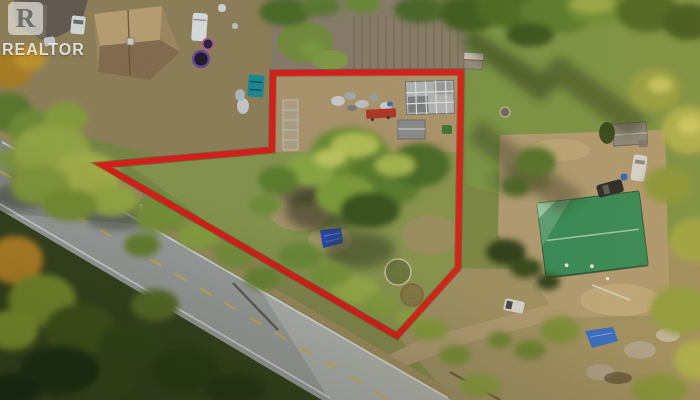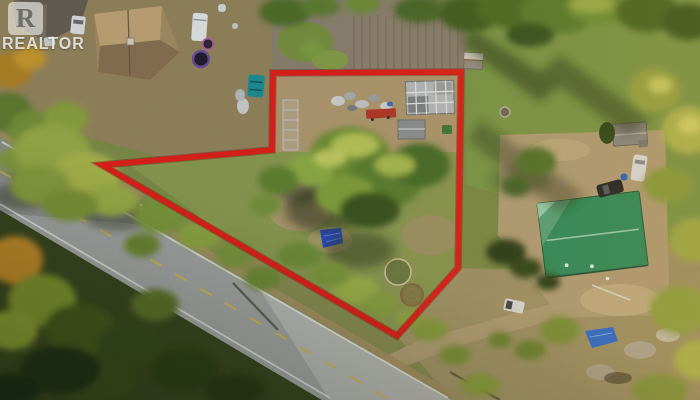--- a/index.html
+++ b/index.html
@@ -3,21 +3,21 @@
 <meta charset="utf-8">
 <style>
   html,body{margin:0;padding:0;background:#222;}
   .stage{position:relative;width:700px;height:400px;overflow:hidden;font-family:"Liberation Sans",sans-serif;}
   .stage svg{position:absolute;inset:0;display:block;}
   .watermark{position:absolute;left:2px;top:2px;z-index:10;pointer-events:none;}
   .wm-badge{width:35px;height:33px;margin-left:6px;background:rgba(255,255,255,.55);border-radius:5px;
     display:flex;align-items:center;justify-content:center;
     font-family:"Liberation Serif",serif;font-weight:700;font-size:27px;line-height:1;
     color:rgba(70,75,68,.68);}
-  .wm-text{font-weight:700;font-size:16px;letter-spacing:1px;
+  .wm-text{margin-top:6px;font-weight:700;font-size:16px;letter-spacing:1px;
     color:rgba(255,255,255,.78);text-shadow:0 1px 2px rgba(0,0,0,.35);}
 </style>
 </head>
 <body>
 
 <div class="stage">
 
 <svg viewBox="0 0 700 400" width="700" height="400">
   <defs>
     <filter id="soft" x="-40%" y="-40%" width="180%" height="180%">

